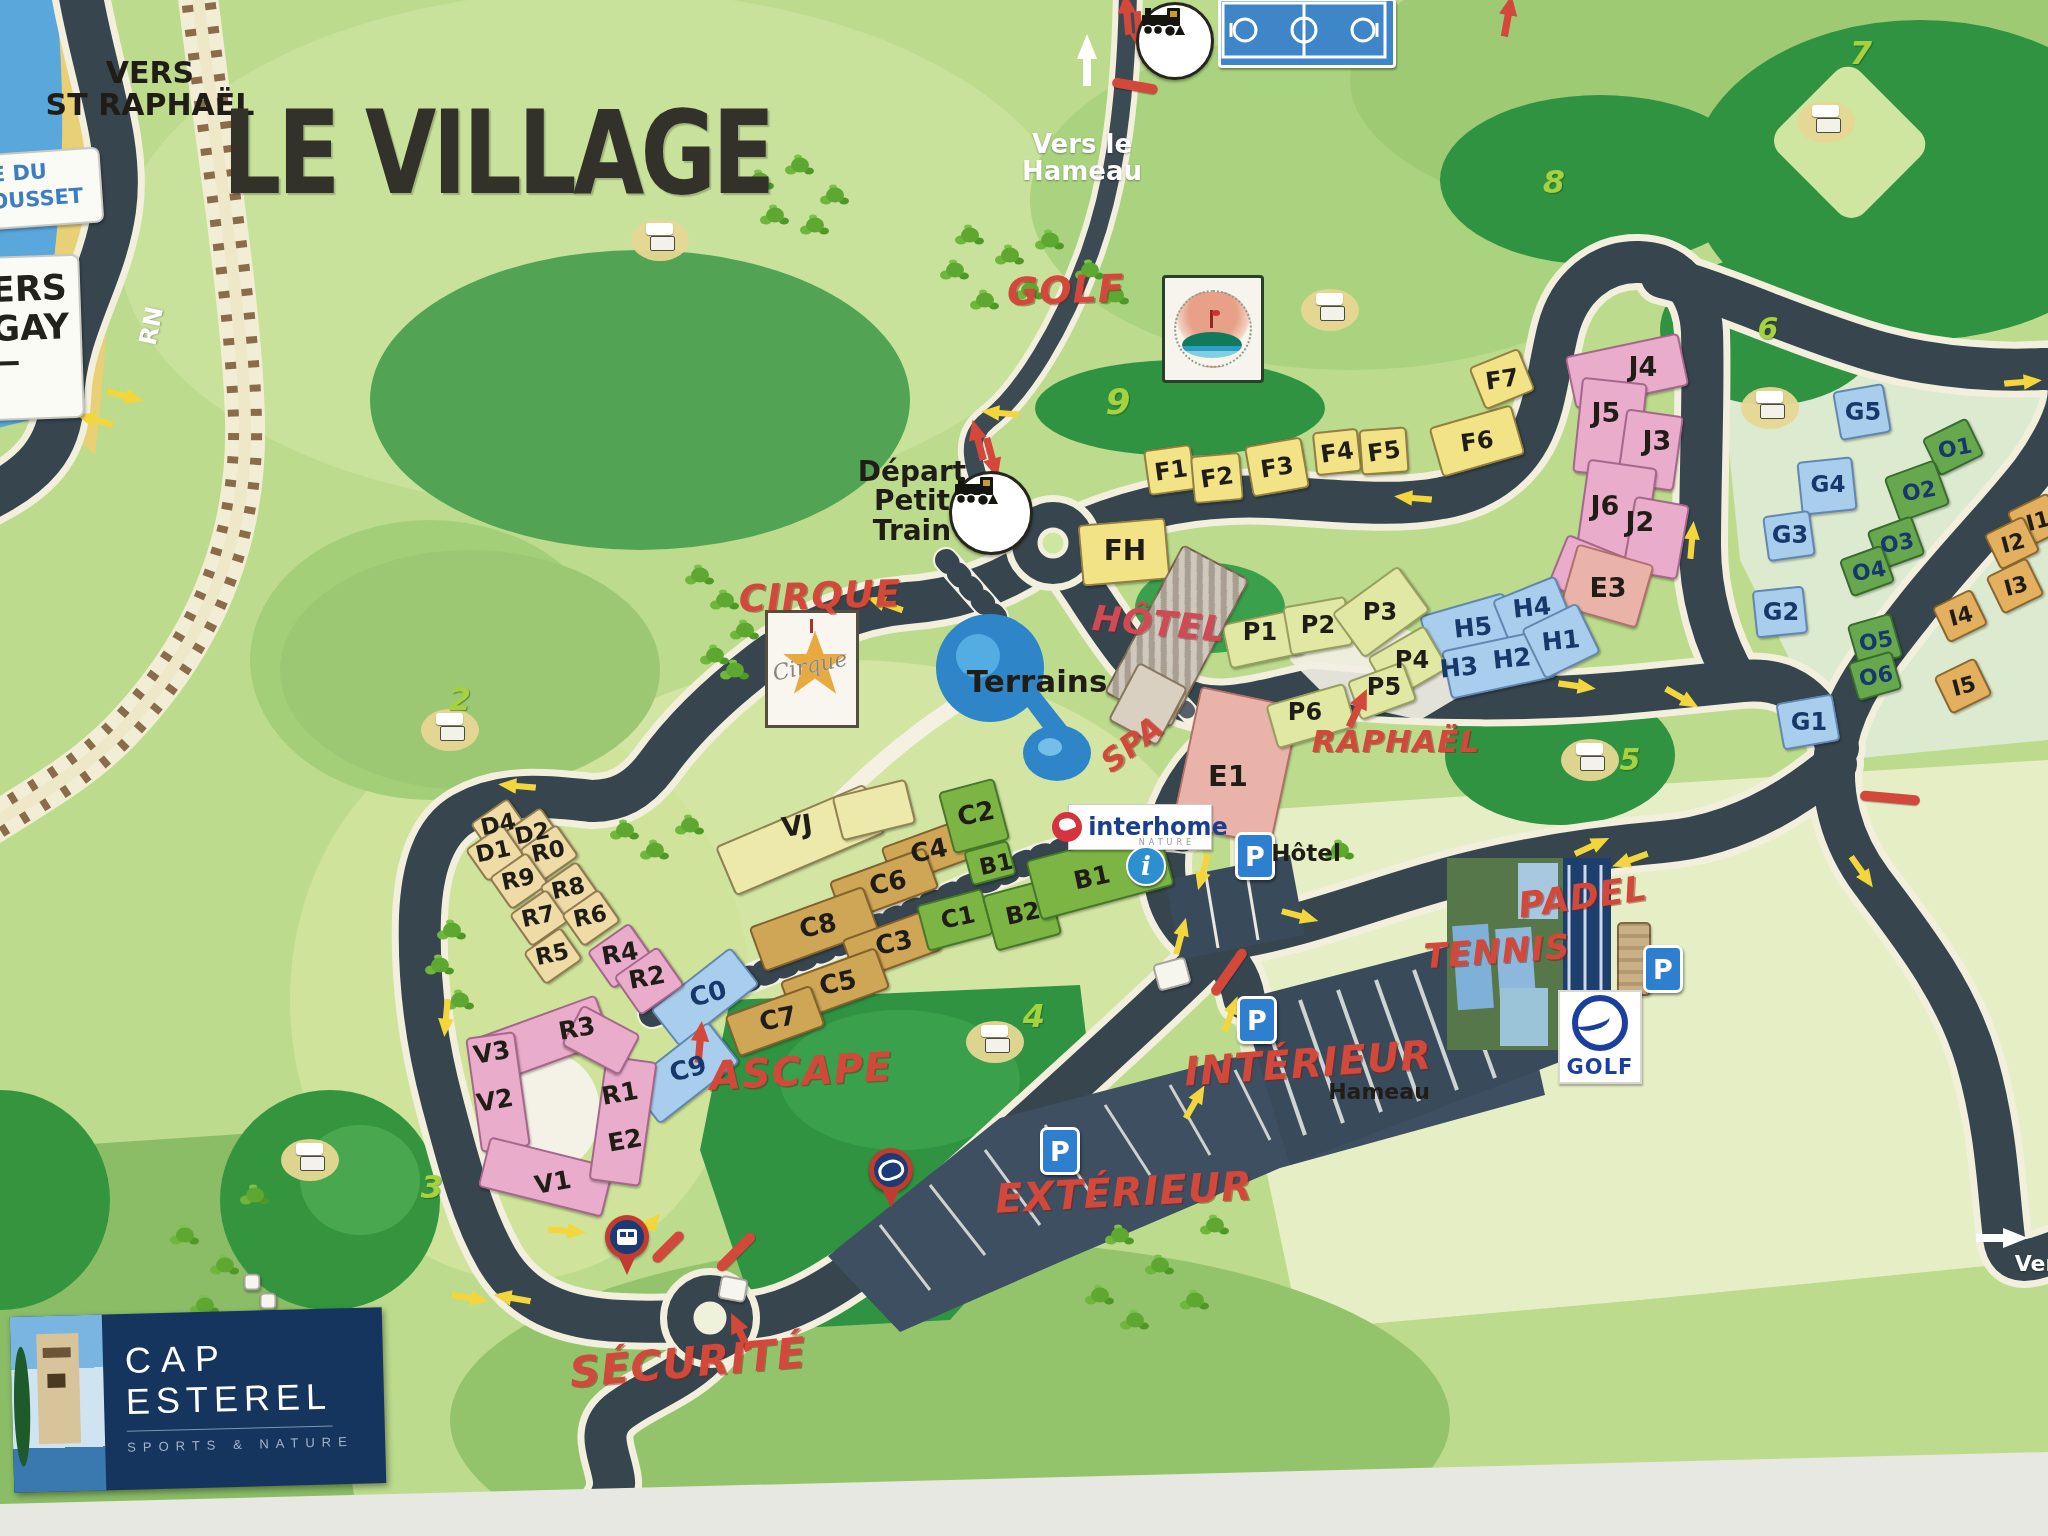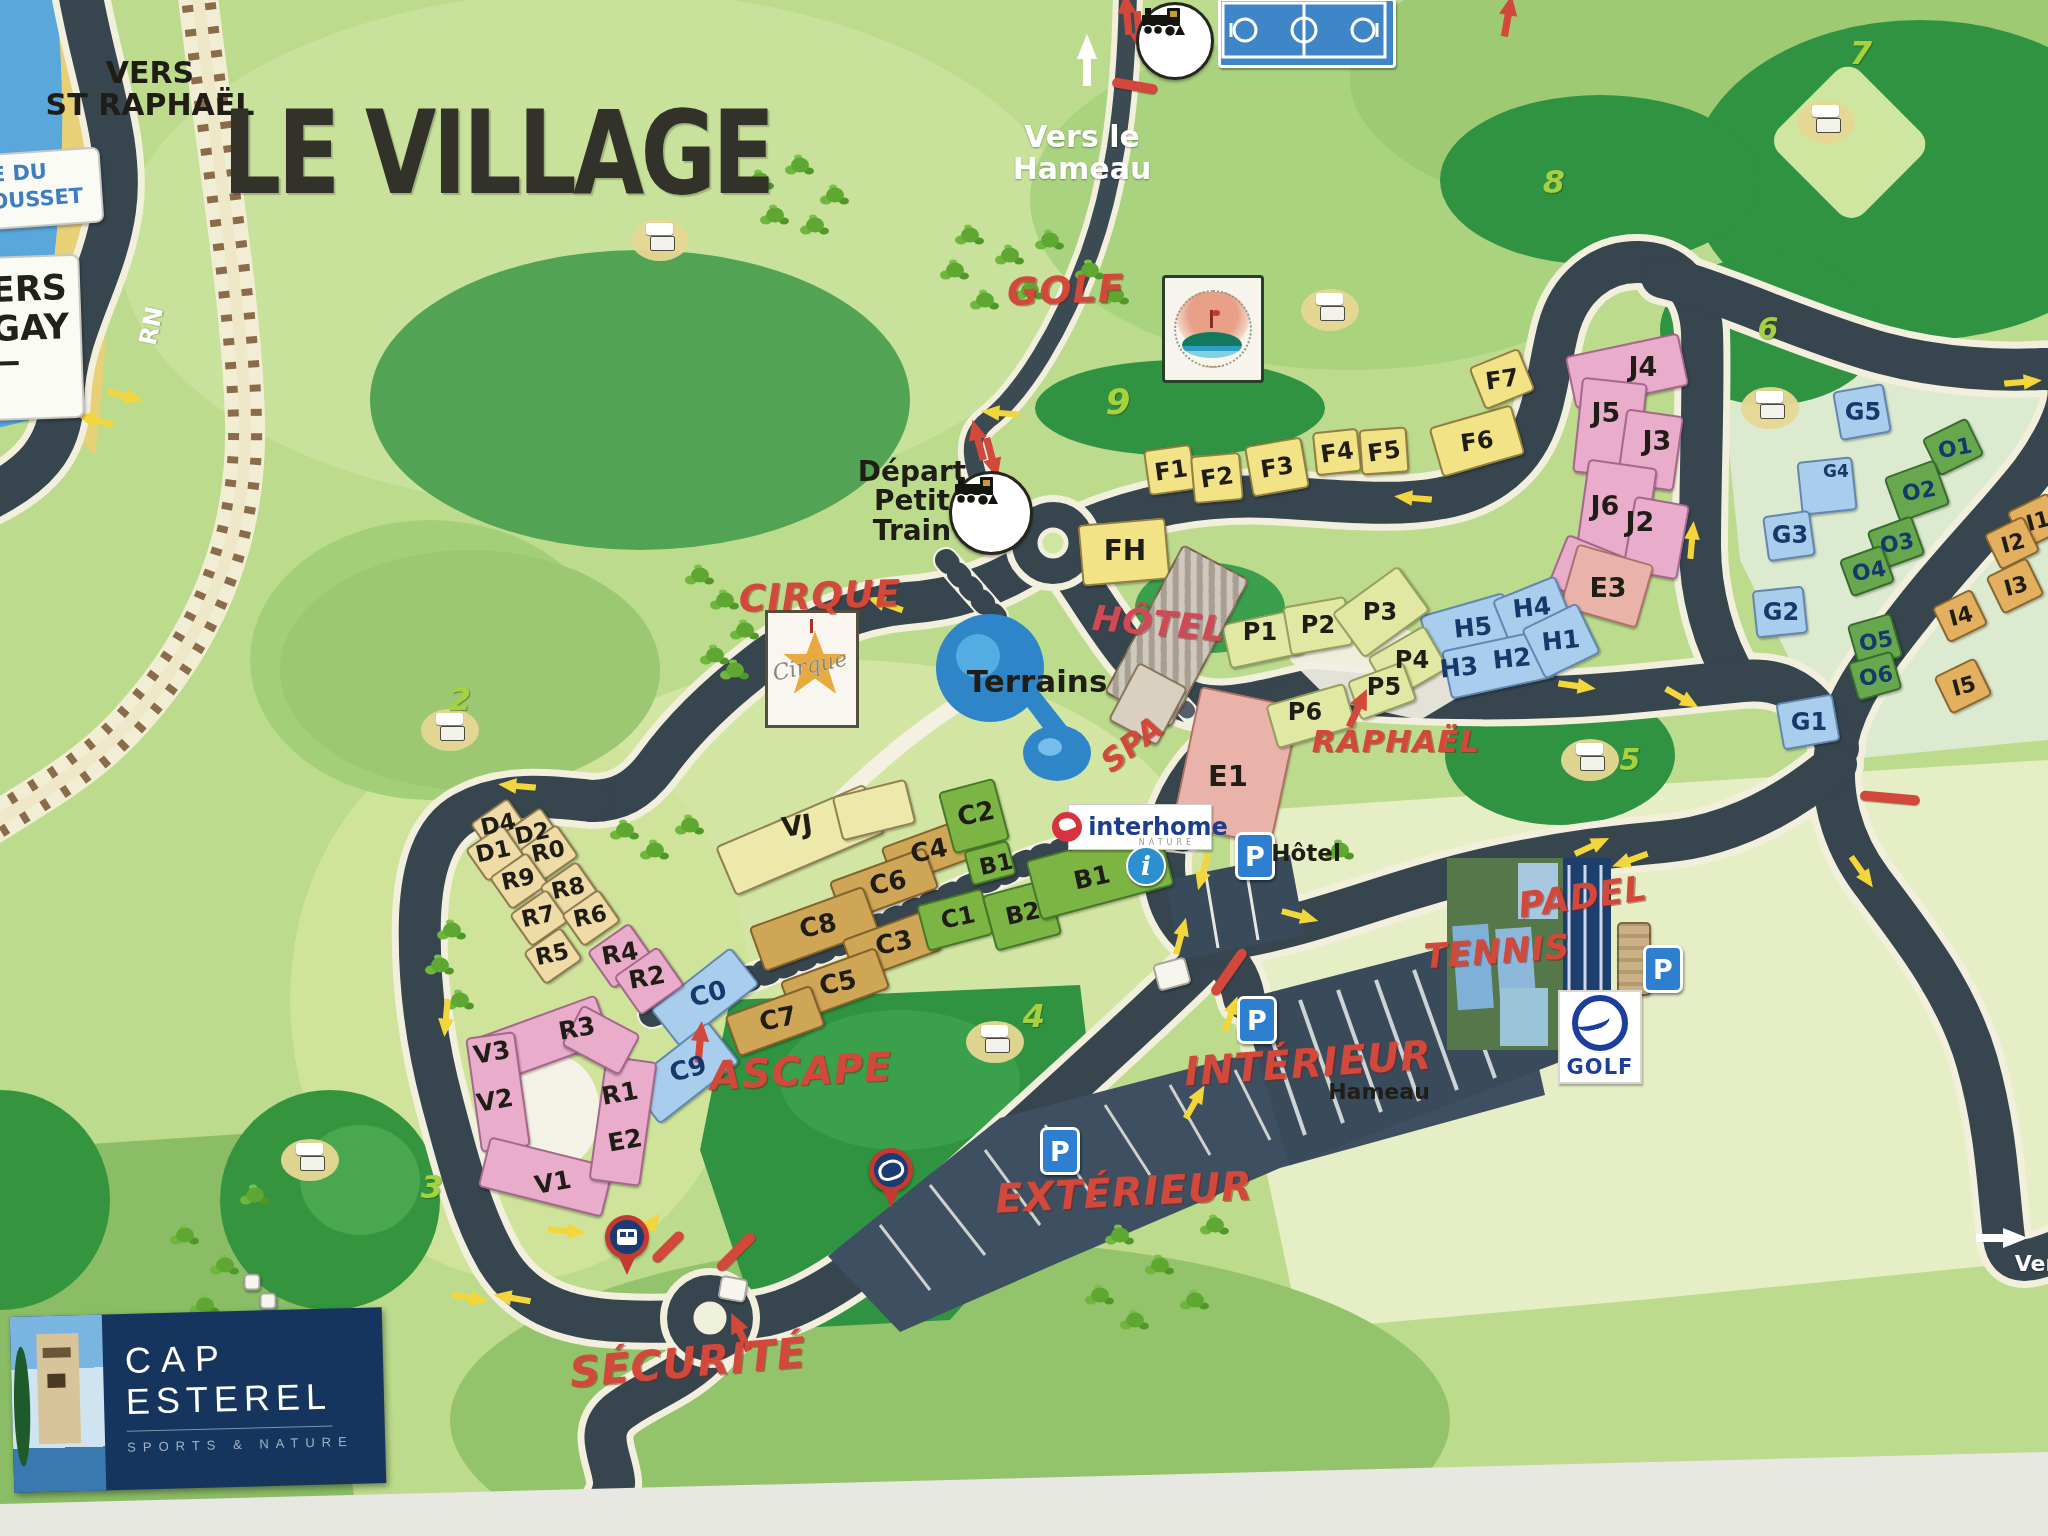--- a/index.html
+++ b/index.html
@@ -589,21 +589,21 @@
 
 <div id="info-icon">
   <span>i</span>
 </div>
 
 <div class="layer" id="labels">
       <div class="lbl k" style="left: 150px; top: 88px; --r: 0deg; font-size: 30px;">VERS
 ST RAPHAËL</div>
       <div class="lbl t" style="left: 497px; top: 153px; --r: 0deg; font-size: 98px;">LE VILLAGE</div>
       <div class="lbl w" style="left: 152px; top: 326px; --r: -78deg; font-size: 24px;">RN</div>
-      <div class="lbl w" style="left: 1082px; top: 152px; --r: 0deg; font-size: 30px;">Vers le
+      <div class="lbl w" style="left: 1082px; top: 158px; --r: 0deg; font-size: 26px;">Vers le
 Hameau</div>
       <div class="lbl k" style="left: 912px; top: 501px; --r: 0deg; font-size: 28px;">Départ
 Petit
 Train</div>
       <div class="lbl r" style="left: 1066px; top: 291px; --r: -2deg; font-size: 38px;">GOLF</div>
       <div class="lbl r" style="left: 820px; top: 597px; --r: -2deg; font-size: 37px;">CIRQUE</div>
       <div class="lbl k" style="left: 1037px; top: 681px; --r: 0deg; font-size: 31px;">Terrains</div>
       <div class="lbl r" style="left: 1132px; top: 744px; --r: -38deg; font-size: 31px;">SPA</div>
       <div class="lbl r2" style="left: 1159px; top: 624px; --r: 5deg; font-size: 35px;">HÔTEL</div>
       <div class="lbl r" style="left: 1396px; top: 741px; --r: 0deg; font-size: 31px;">RAPHAËL</div>
@@ -637,21 +637,21 @@
       <div class="lbl n" style="left: 1459px; top: 668px; --r: -6deg; font-size: 25px;">H3</div>
       <div class="lbl n" style="left: 1512px; top: 659px; --r: -6deg; font-size: 25px;">H2</div>
       <div class="lbl n" style="left: 1561px; top: 641px; --r: -6deg; font-size: 25px;">H1</div>
       <div class="lbl k" style="left: 1260px; top: 633px; --r: 0deg; font-size: 24px;">P1</div>
       <div class="lbl k" style="left: 1318px; top: 626px; --r: 0deg; font-size: 24px;">P2</div>
       <div class="lbl k" style="left: 1380px; top: 613px; --r: 0deg; font-size: 24px;">P3</div>
       <div class="lbl k" style="left: 1412px; top: 661px; --r: 0deg; font-size: 24px;">P4</div>
       <div class="lbl k" style="left: 1384px; top: 688px; --r: 0deg; font-size: 24px;">P5</div>
       <div class="lbl k" style="left: 1305px; top: 713px; --r: 0deg; font-size: 24px;">P6</div>
       <div class="lbl n" style="left: 1863px; top: 413px; --r: 0deg; font-size: 24px;">G5</div>
-      <div class="lbl n" style="left: 1828px; top: 472px; --r: 0deg; font-size: 17px; margin-left: 8px;">G4</div>
+      <div class="lbl n" style="left: 1828px; top: 484px; --r: 0deg; font-size: 23px;">G4</div>
       <div class="lbl n" style="left: 1790px; top: 536px; --r: 0deg; font-size: 24px;">G3</div>
       <div class="lbl n" style="left: 1781px; top: 613px; --r: 0deg; font-size: 24px;">G2</div>
       <div class="lbl n" style="left: 1809px; top: 723px; --r: 0deg; font-size: 24px;">G1</div>
       <div class="lbl n" style="left: 1955px; top: 448px; --r: -10deg; font-size: 22px;">O1</div>
       <div class="lbl n" style="left: 1919px; top: 491px; --r: -10deg; font-size: 22px;">O2</div>
       <div class="lbl n" style="left: 1897px; top: 543px; --r: -10deg; font-size: 22px;">O3</div>
       <div class="lbl n" style="left: 1869px; top: 571px; --r: -10deg; font-size: 22px;">O4</div>
       <div class="lbl n" style="left: 1876px; top: 641px; --r: -10deg; font-size: 22px;">O5</div>
       <div class="lbl n" style="left: 1876px; top: 676px; --r: -10deg; font-size: 22px;">O6</div>
       <div class="lbl k" style="left: 2038px; top: 521px; --r: -15deg; font-size: 22px;">I1</div>

